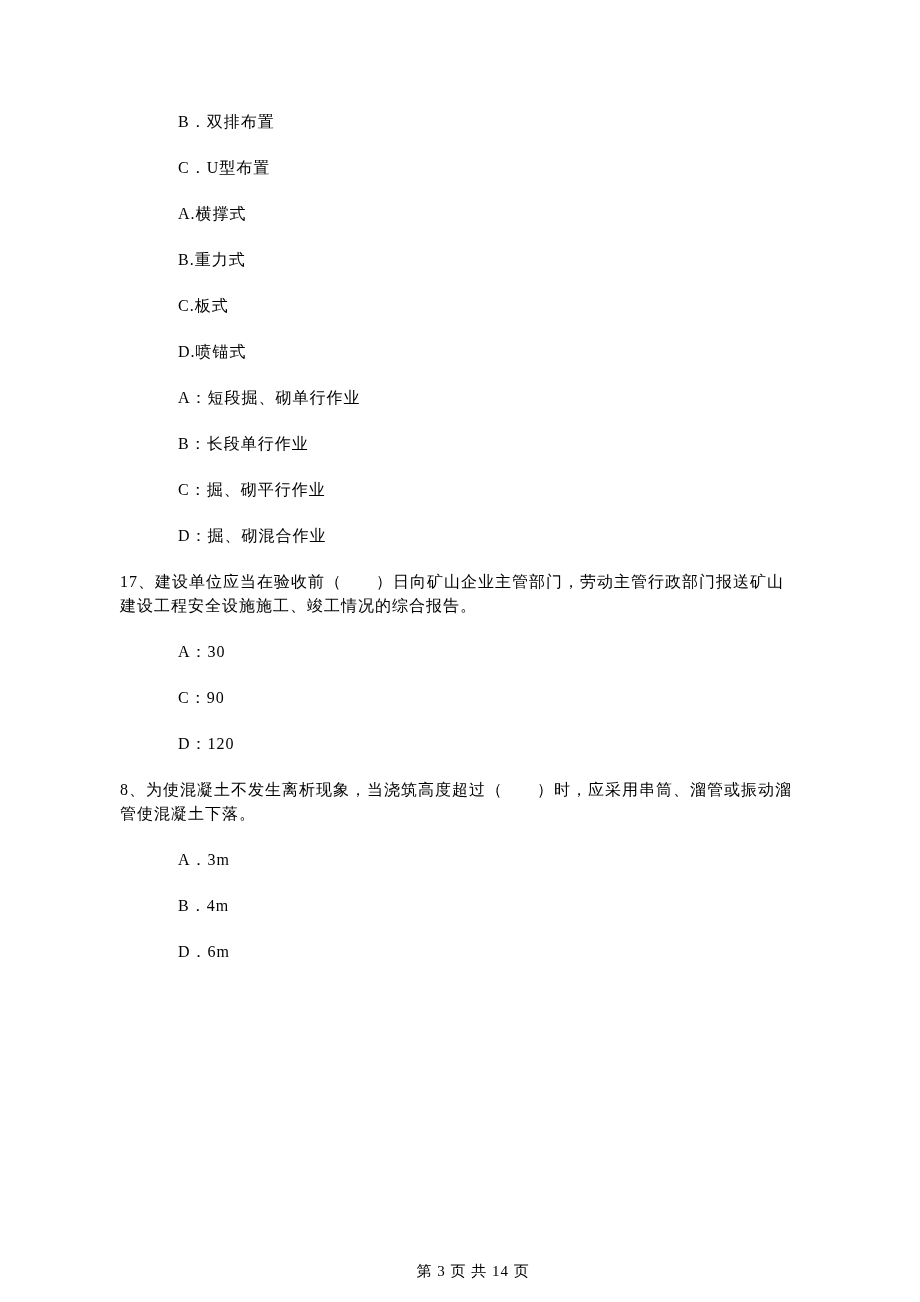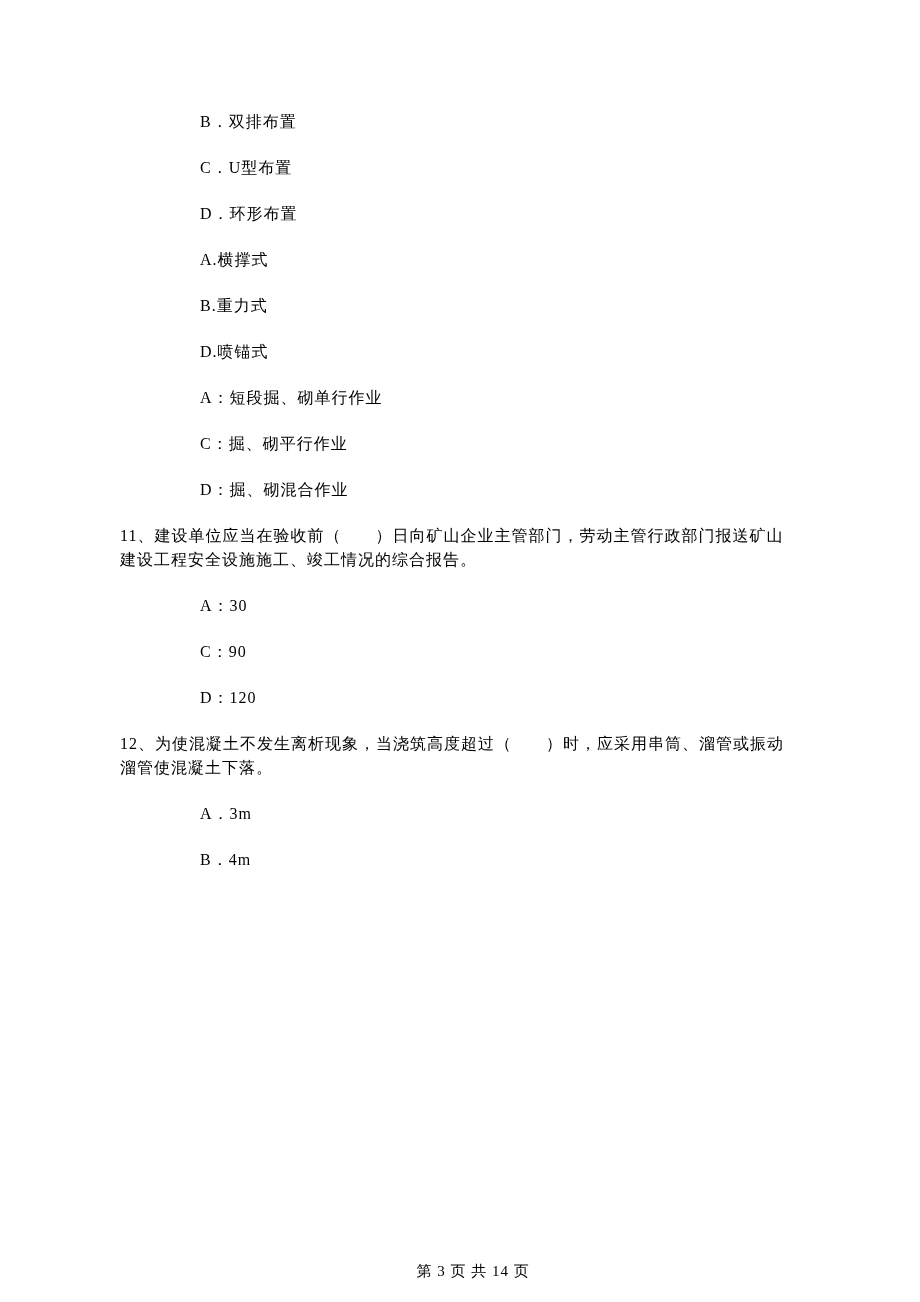--- a/index.html
+++ b/index.html
@@ -12,21 +12,21 @@
     line-height: 1.5;
   }
   .page {
     width: 920px;
     height: 1302px;
     box-sizing: border-box;
     padding: 110px 120px 0 120px;
     position: relative;
   }
   .option {
-    margin-left: 80px;
+    margin-left: 58px;
     margin-bottom: 22px;
     letter-spacing: 1px;
   }
   .question {
     margin-bottom: 22px;
     letter-spacing: 1px;
   }
   .footer {
     position: absolute;
     bottom: 20px;
@@ -37,34 +37,36 @@
     letter-spacing: 1px;
   }
 </style>
 </head>
 <body>
 
 <div class="page">
 
   <div class="option">B．双排布置</div>
   <div class="option">C．U型布置</div>
-  <div class="option">D．环形布置</div>
 
   <div class="option">A.横撑式</div>
   <div class="option">B.重力式</div>
+  <div class="option">C.板式</div>
   <div class="option">D.喷锚式</div>
 
   <div class="option">A：短段掘、砌单行作业</div>
+  <div class="option">B：长段单行作业</div>
   <div class="option">C：掘、砌平行作业</div>
   <div class="option">D：掘、砌混合作业</div>
 
-  <div class="question">11、建设单位应当在验收前（　　）日向矿山企业主管部门，劳动主管行政部门报送矿山建设工程安全设施施工、竣工情况的综合报告。</div>
+  <div class="question">17、建设单位应当在验收前（　　）日向矿山企业主管部门，劳动主管行政部门报送矿山建设工程安全设施施工、竣工情况的综合报告。</div>
   <div class="option">A：30</div>
   <div class="option">C：90</div>
   <div class="option">D：120</div>
 
-  <div class="question">12、为使混凝土不发生离析现象，当浇筑高度超过（　　）时，应采用串筒、溜管或振动溜管使混凝土下落。</div>
+  <div class="question">8、为使混凝土不发生离析现象，当浇筑高度超过（　　）时，应采用串筒、溜管或振动溜管使混凝土下落。</div>
   <div class="option">A．3m</div>
   <div class="option">B．4m</div>
+  <div class="option">D．6m</div>
 
 
   <div class="footer">第 3 页 共 14 页</div>
 </div>
 
 </body></html>

